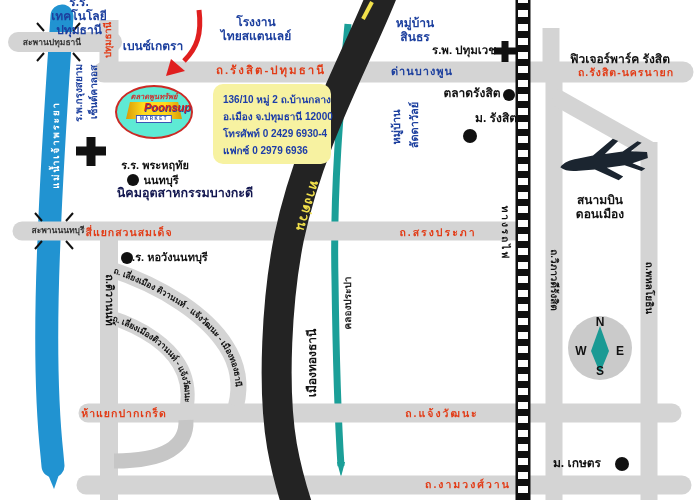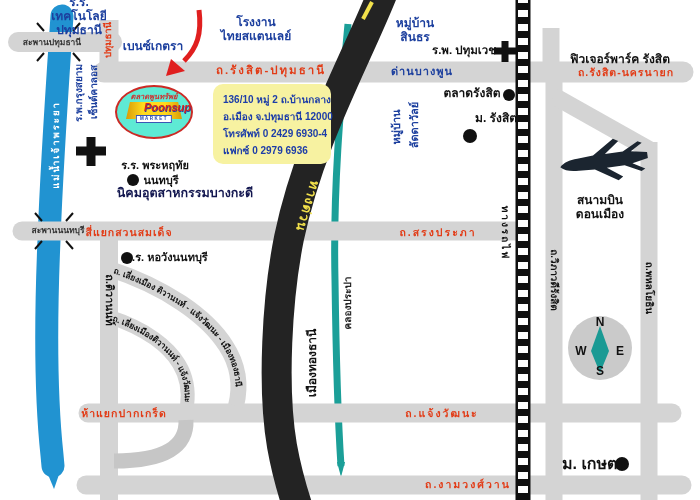--- a/index.html
+++ b/index.html
@@ -138,21 +138,21 @@
   <div class="L v270" style="left:313px;top:363px;font-size:12px;">เมืองทองธานี</div>
   <div class="L v270" style="left:348px;top:303px;font-size:10px;color:#222;">คลองประปา</div>
   <div class="L red ls2" style="left:438px;top:232px;font-size:10.5px;white-space:nowrap;">ถ.สรงประภา</div>
   <div class="L v90 ls2" style="left:505px;top:233px;font-size:10px;">ทางรถไฟ</div>
   <div class="L red ls2" style="left:442px;top:413px;font-size:10.5px;white-space:nowrap;">ถ.แจ้งวัฒนะ</div>
   <div class="L red ls2" style="left:448px;top:484px;font-size:10.5px;white-space:nowrap;margin-left:20px;">ถ.งามวงศ์วาน</div>
   <div class="L v90" style="left:554px;top:280px;font-size:10px;">ถ.วิภาวดีรังสิต</div>
   <div class="L v90" style="left:649px;top:288px;font-size:10px;">ถ.พหลโยธิน</div>
   <div class="L" style="left:600px;top:208px;font-size:12px;">สนามบิน
 ดอนเมือง</div>
-  <div class="L" style="left:594px;top:464px;font-size:16px;white-space:nowrap;">ม. เกษตร</div>
+  <div class="L" style="left:577px;top:464px;font-size:12px;white-space:nowrap;">ม. เกษตร</div>
   <div class="L v270 white ls2" style="left:56px;top:145px;font-size:9.5px;">แม่น้ำเจ้าพระยา</div>
 
   <div class="L" style="left:600px;top:323px;font-size:12px;">N</div>
   <div class="L" style="left:581px;top:352px;font-size:12px;">W</div>
   <div class="L" style="left:620px;top:352px;font-size:12px;">E</div>
   <div class="L" style="left:600px;top:372px;font-size:12px;">S</div>
 
   <div id="logo">
     <div class="thai">ตลาดพูนทรัพย์</div>
     <div class="awn"></div>

